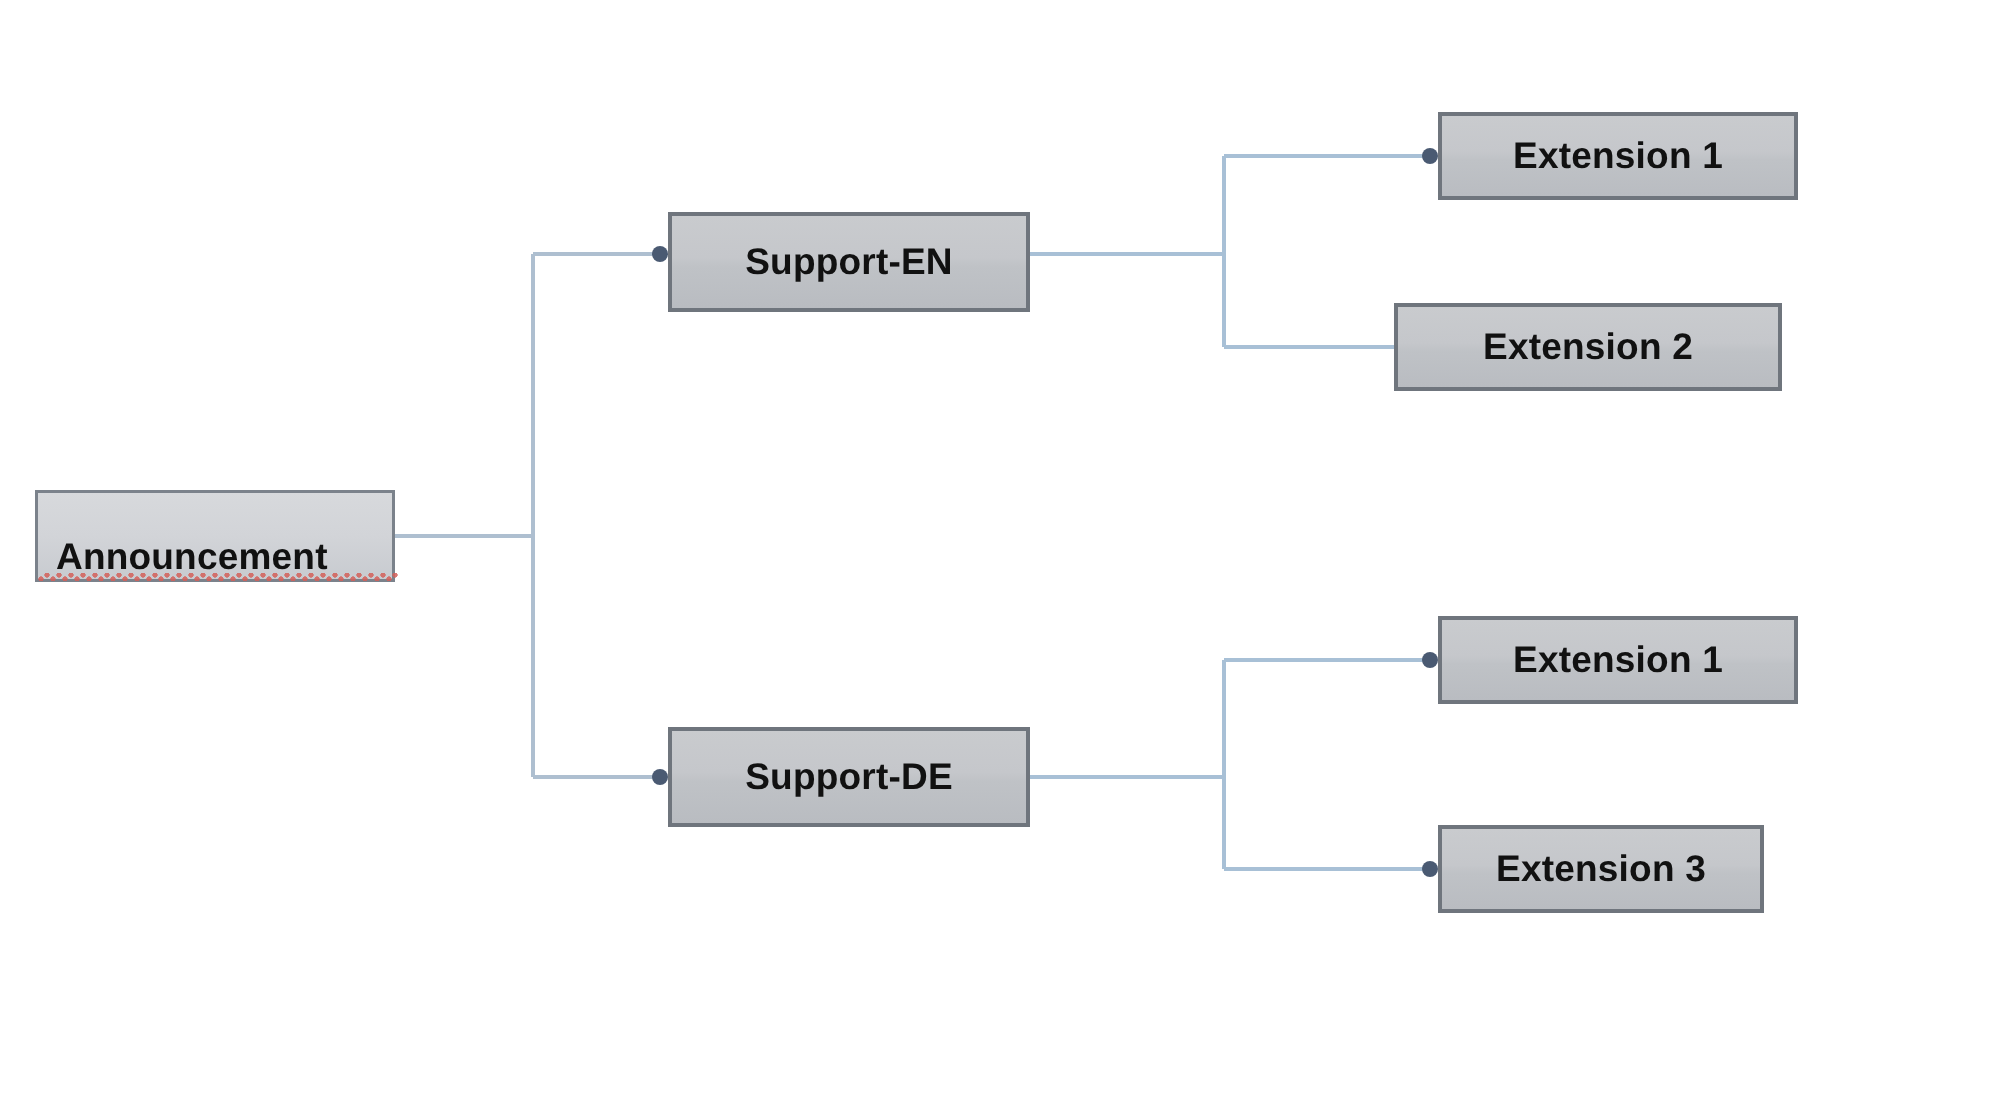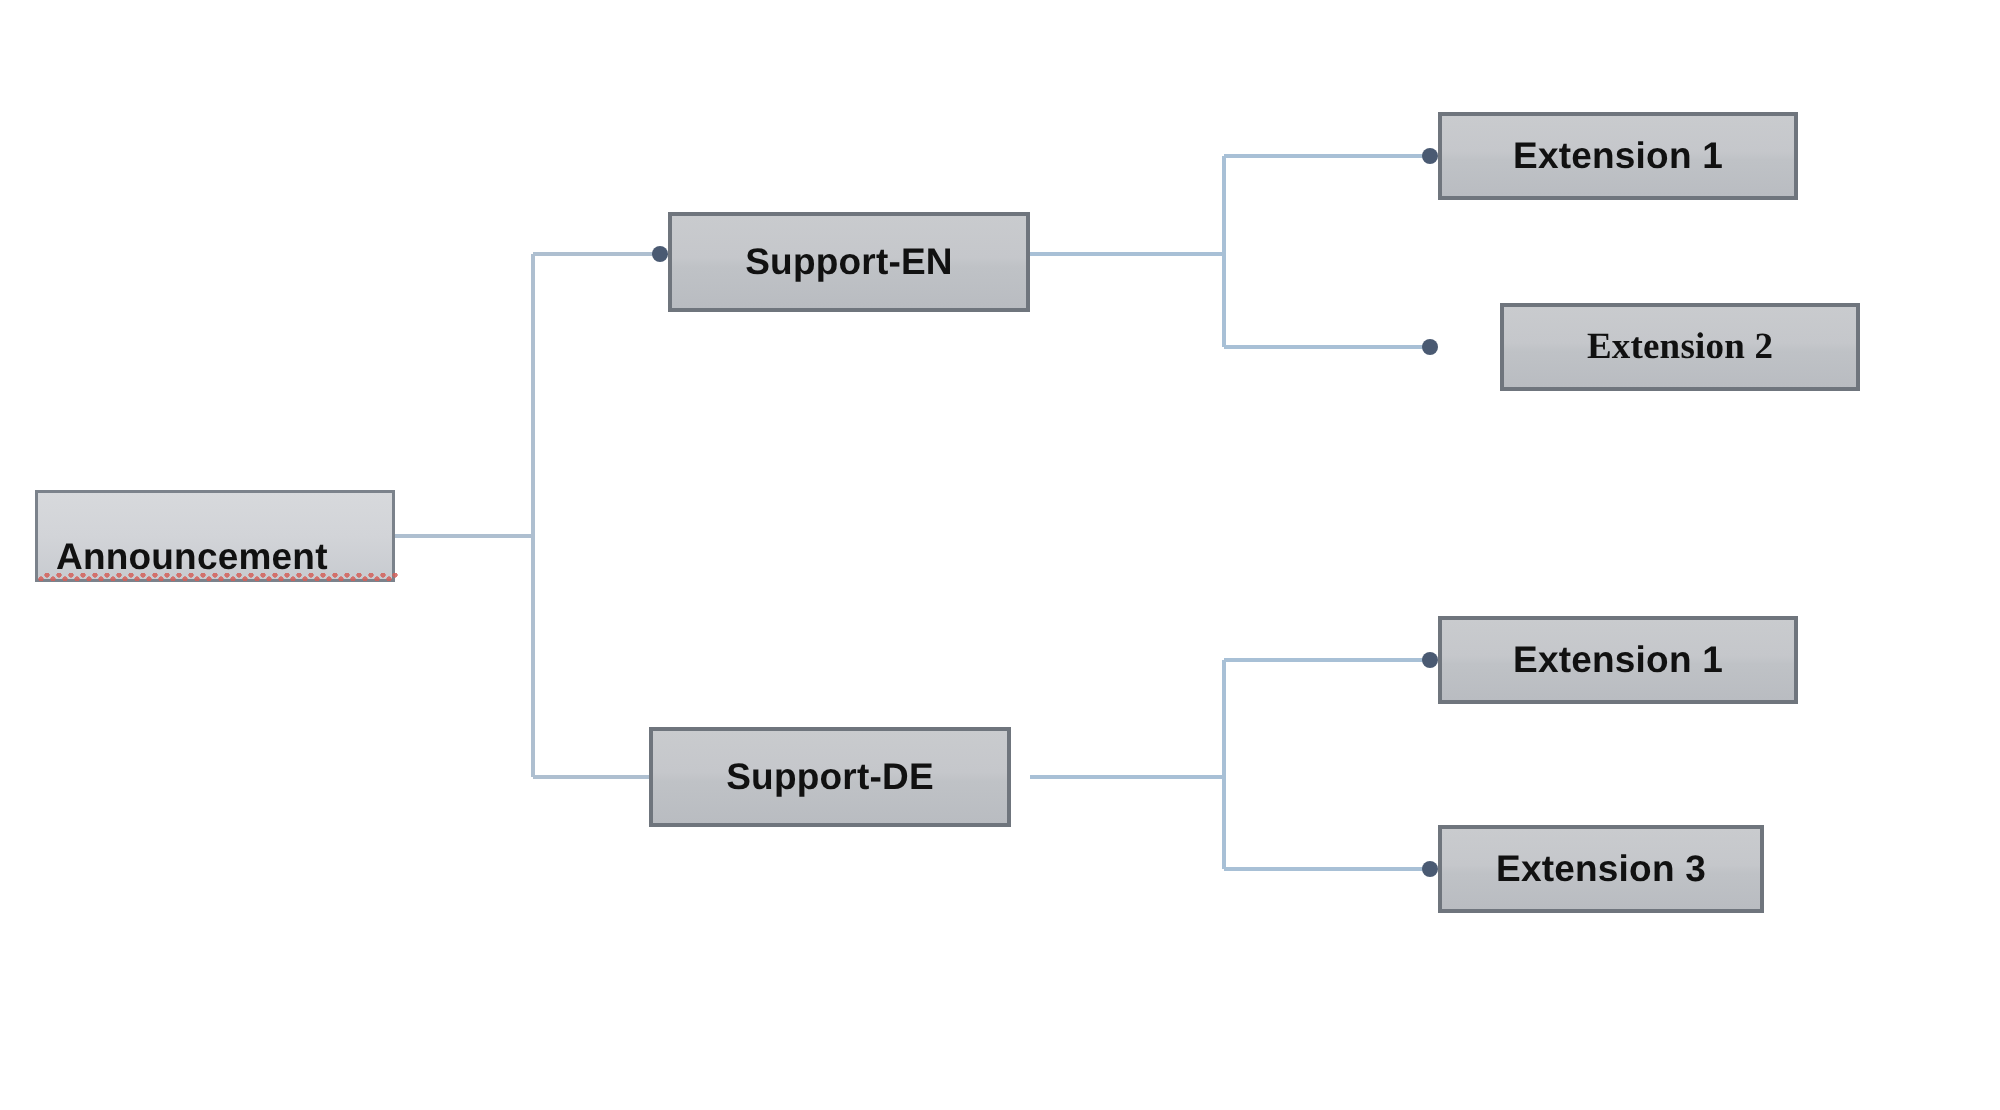--- a/index.html
+++ b/index.html
@@ -113,29 +113,29 @@
 
   <div class="node root" id="node-root" style="left: 35px; top: 490px; width: 360px; height: 92px;">
     <span class="node-label">Announcement</span>
     <span class="squiggle"></span>
   </div>
 
   <div class="node" id="node-branch-en" style="left: 668px; top: 200px; width: 362px; height: 100px; margin-top: 12px;">
     <span class="node-label">Support-EN</span>
   </div>
 
-  <div class="node" id="node-branch-de" style="left: 649px; top: 727px; width: 362px; height: 100px;">
+  <div class="node" id="node-branch-de" style="left: 668px; top: 727px; width: 362px; height: 100px;">
     <span class="node-label">Support-DE</span>
   </div>
 
   <div class="node" id="node-leaf-en-1" style="left: 1438px; top: 112px; width: 360px; height: 88px;">
     <span class="node-label">Extension 1</span>
   </div>
 
-  <div class="node" id="node-leaf-en-2" style="left: 1500px; top: 303px; width: 360px; height: 88px; font-family: Liberation Serif, serif;">
+  <div class="node" id="node-leaf-en-2" style="left: 1394px; top: 303px; width: 388px; height: 88px;">
     <span class="node-label">Extension 2</span>
   </div>
 
   <div class="node" id="node-leaf-de-1" style="left: 1438px; top: 616px; width: 360px; height: 88px;">
     <span class="node-label">Extension 1</span>
   </div>
 
   <div class="node" id="node-leaf-de-3" style="left: 1438px; top: 825px; width: 326px; height: 88px;">
     <span class="node-label">Extension 3</span>
   </div>

